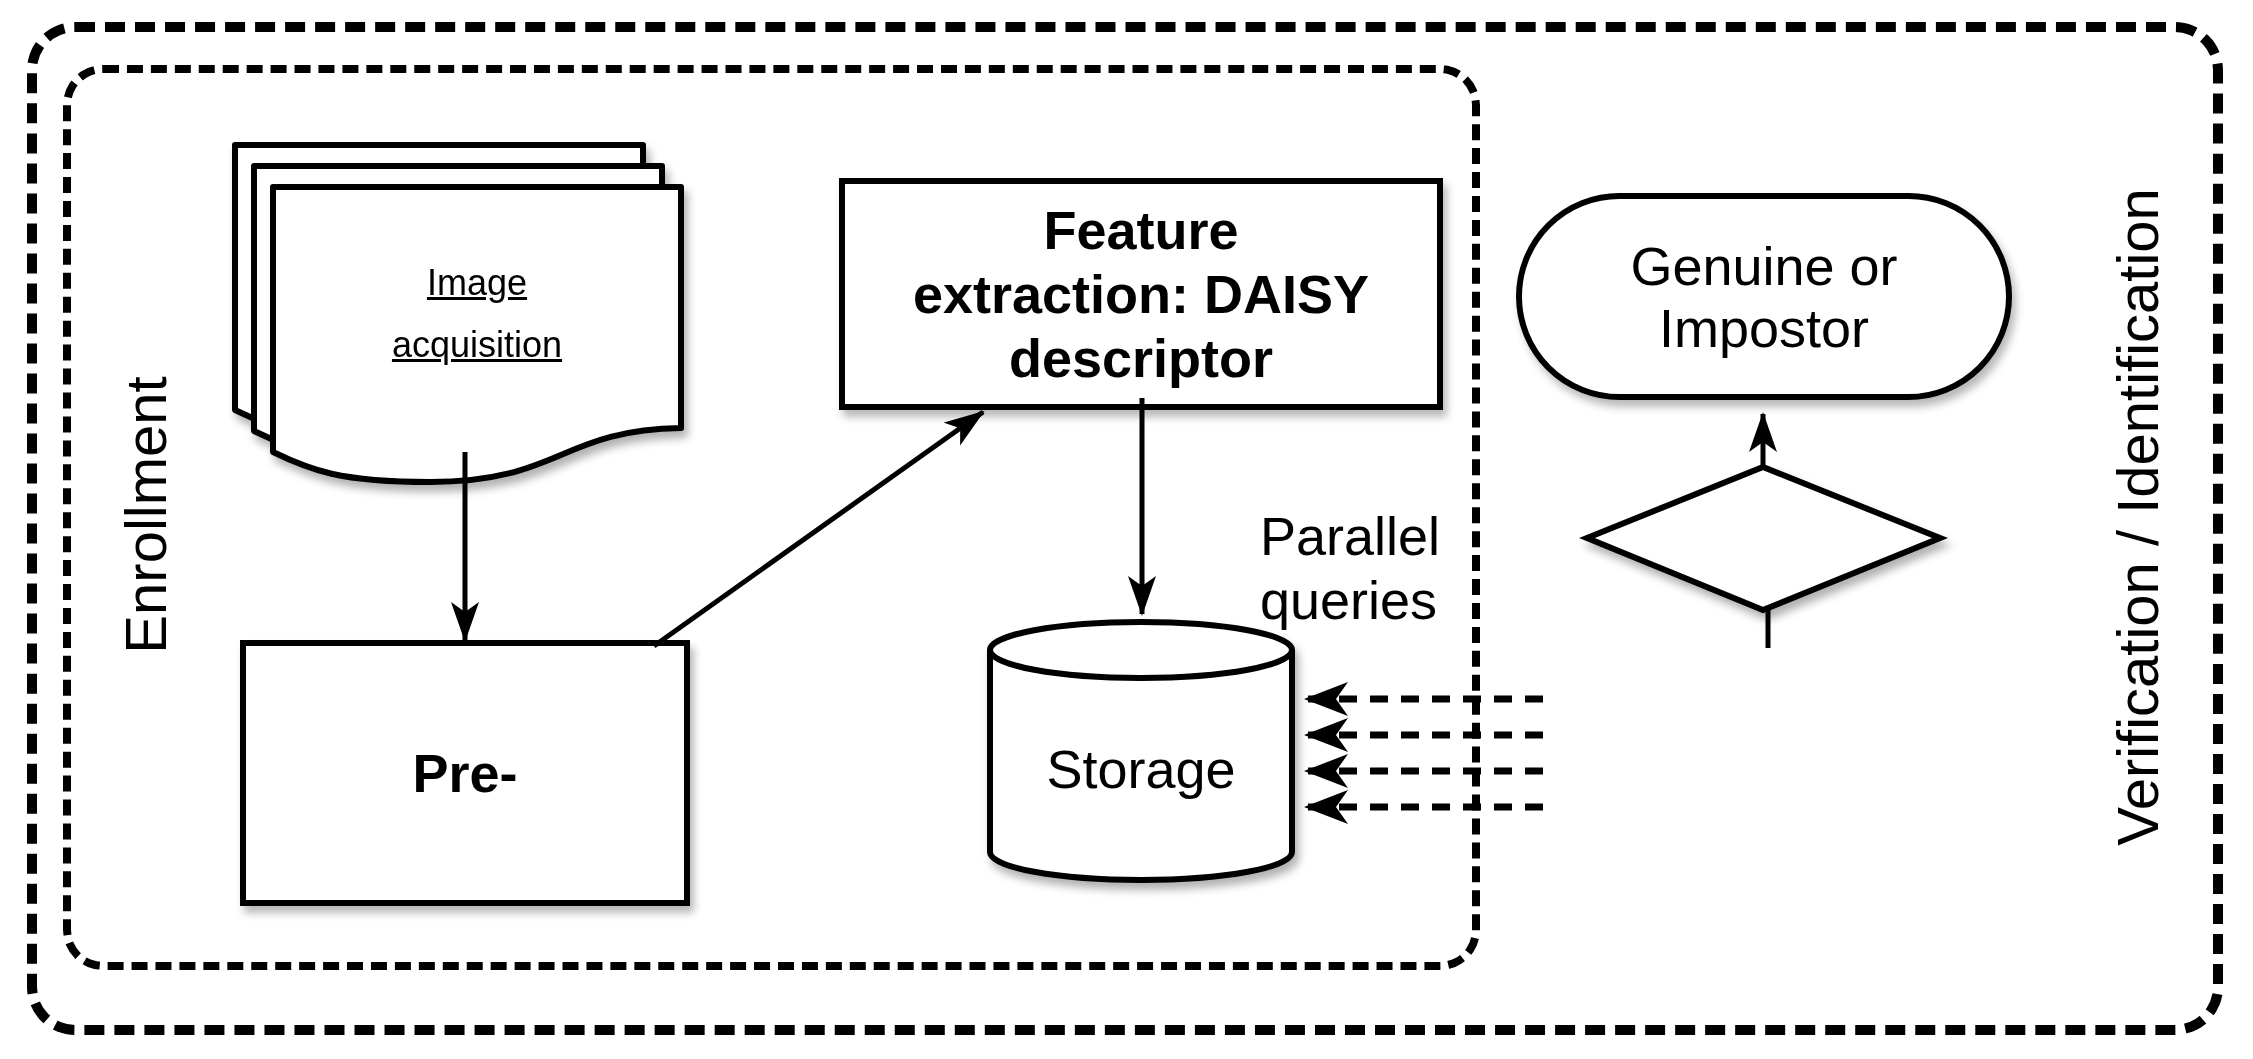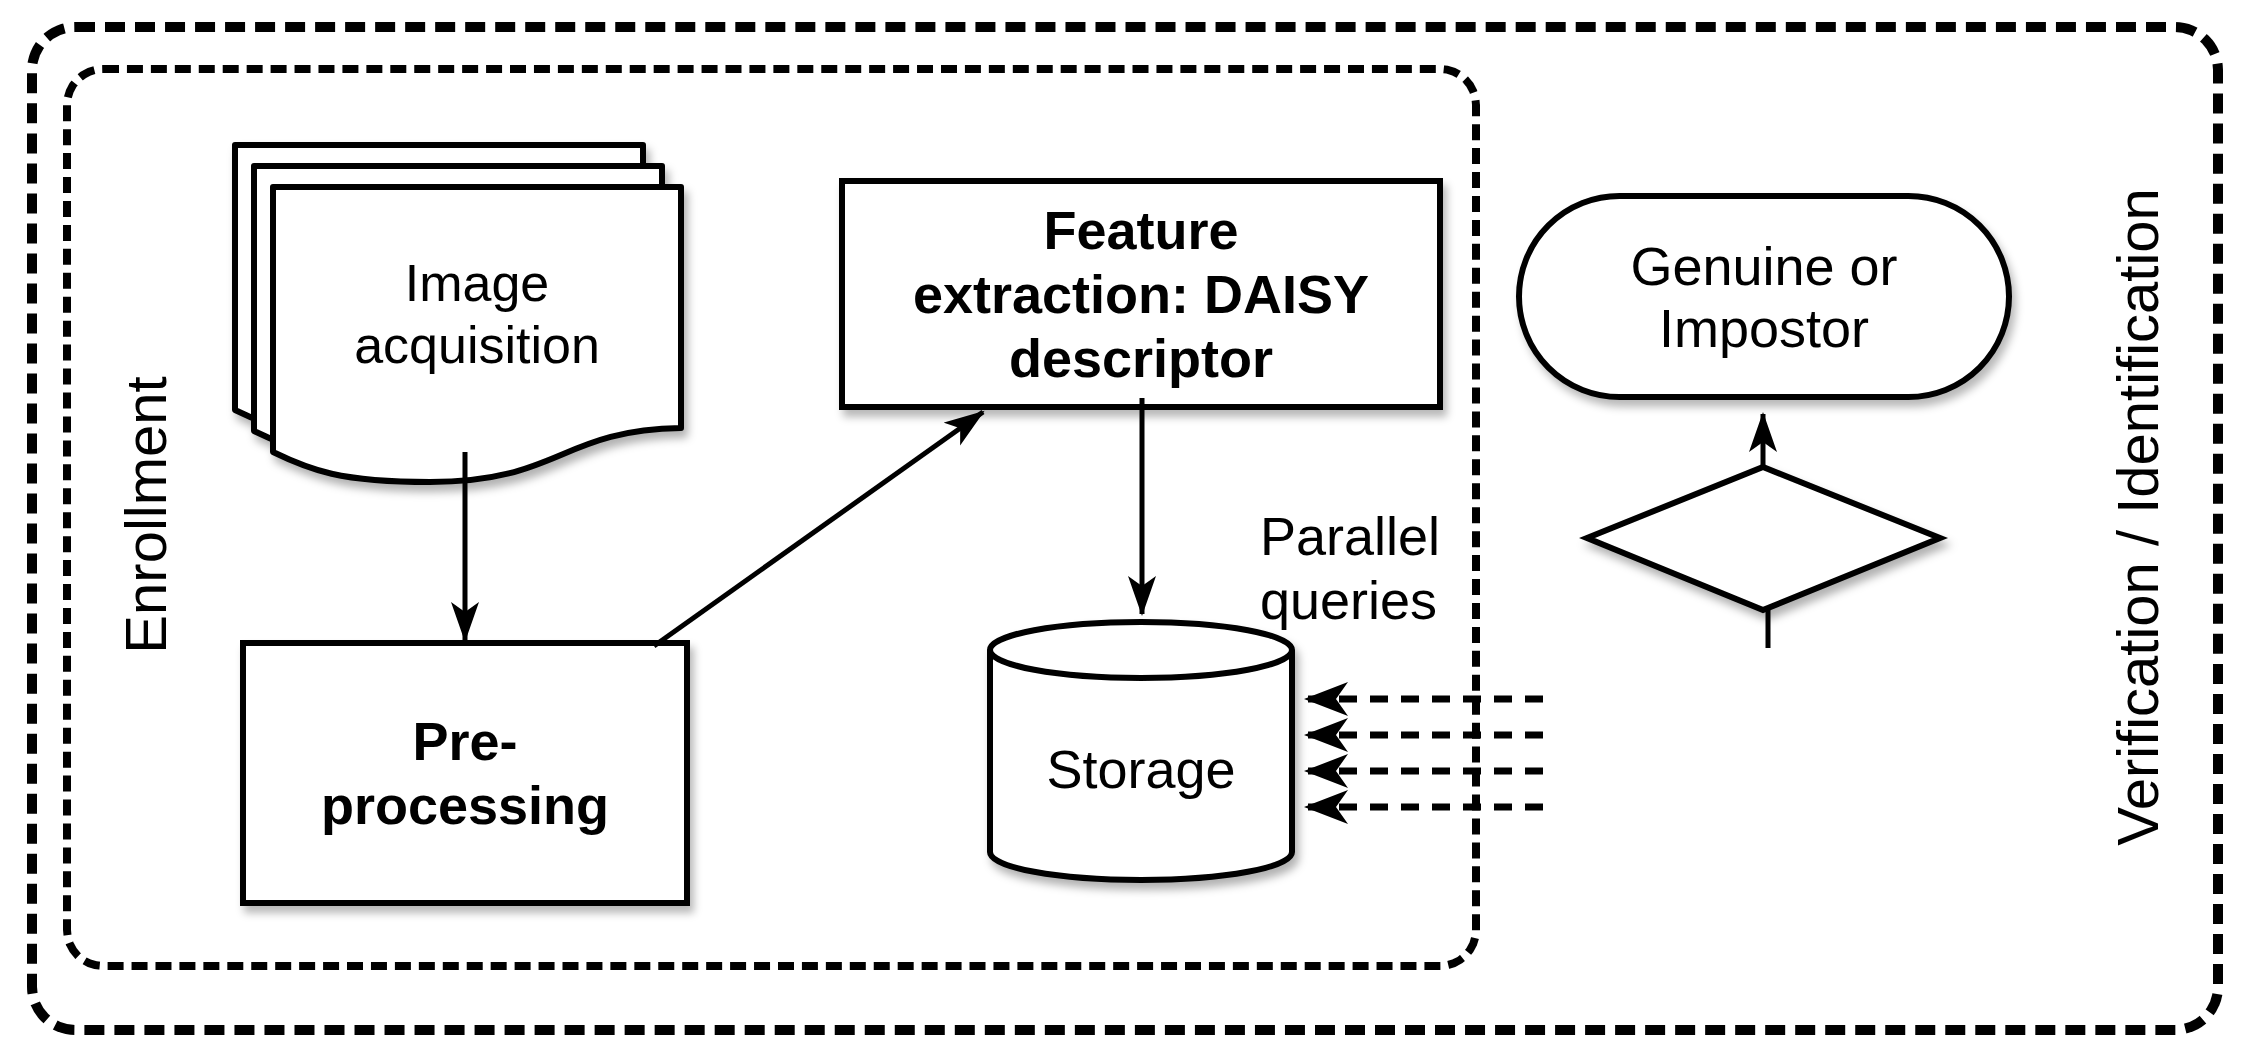--- a/index.html
+++ b/index.html
@@ -24,21 +24,21 @@
   }
   .bold-node{font-weight:700;font-size:54px;line-height:64px;}
   .box-pre{left:240px;top:640px;width:450px;height:266px;justify-content:center;}
   .box-feature{left:839px;top:163px;width:604px;height:232px;margin-top:15px;}
   .box-cpm{left:1543px;top:648px;width:450px;height:210px;}
   .box-stadium{
     left:1516px;top:193px;width:496px;height:207px;border-radius:104px;
     font-weight:400;font-size:54px;line-height:62px;
   }
   .txt{position:absolute;text-align:center;}
-  .txt-imgacq{left:277px;top:252px;width:400px;font-size:52px;line-height:62px;}
+  .txt-imgacq{left:277px;top:252px;width:400px;font-size:36px;line-height:62px;text-decoration:underline;}
   .txt-storage{left:991px;top:740px;width:300px;font-size:54px;line-height:58px;}
   .txt-decision{left:1643px;top:512px;width:240px;font-size:44px;line-height:48px;}
   .txt-parallel{
     left:1260px;top:504px;width:320px;text-align:left;
     font-weight:400;font-size:54px;line-height:64px;
   }
   svg.overlay{position:absolute;left:0;top:0;pointer-events:none;}
 </style>
 </head>
 <body>
@@ -46,21 +46,20 @@
 <div class="stage">
 
   <div class="frame frame-outer"></div>
   <div class="frame frame-inner"></div>
 
   <div class="vlabel vlabel-enrollment">Enrollment</div>
   <div class="vlabel vlabel-verification">Verification / Identification</div>
 
   <div class="node-box bold-node box-pre">
     <div>Pre-</div>
-    <div>processing</div>
   </div>
 
   <div class="node-box bold-node box-feature">
     <div>Feature</div>
     <div>extraction: DAISY</div>
     <div>descriptor</div>
   </div>
 
 
   <div class="node-box box-stadium">

